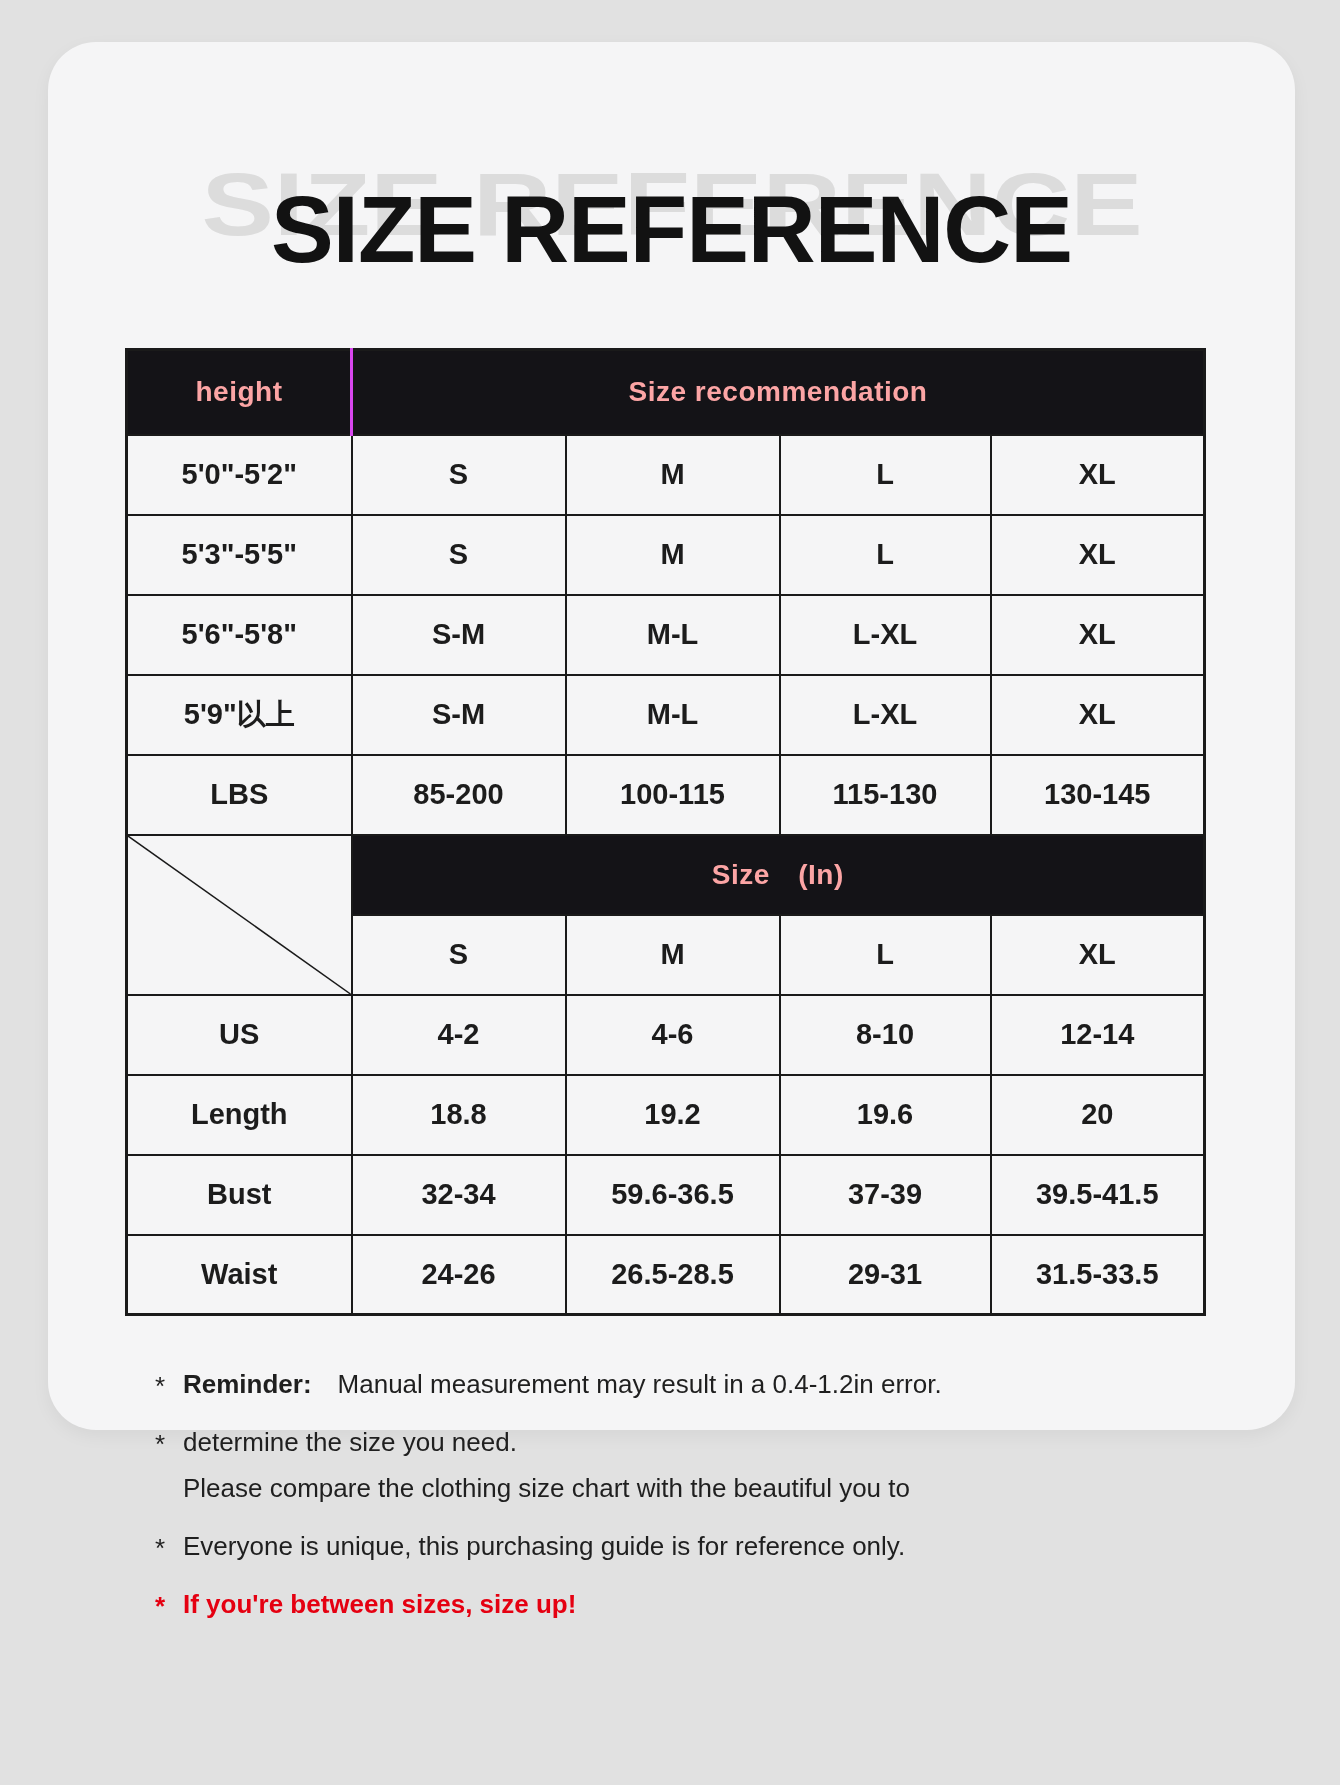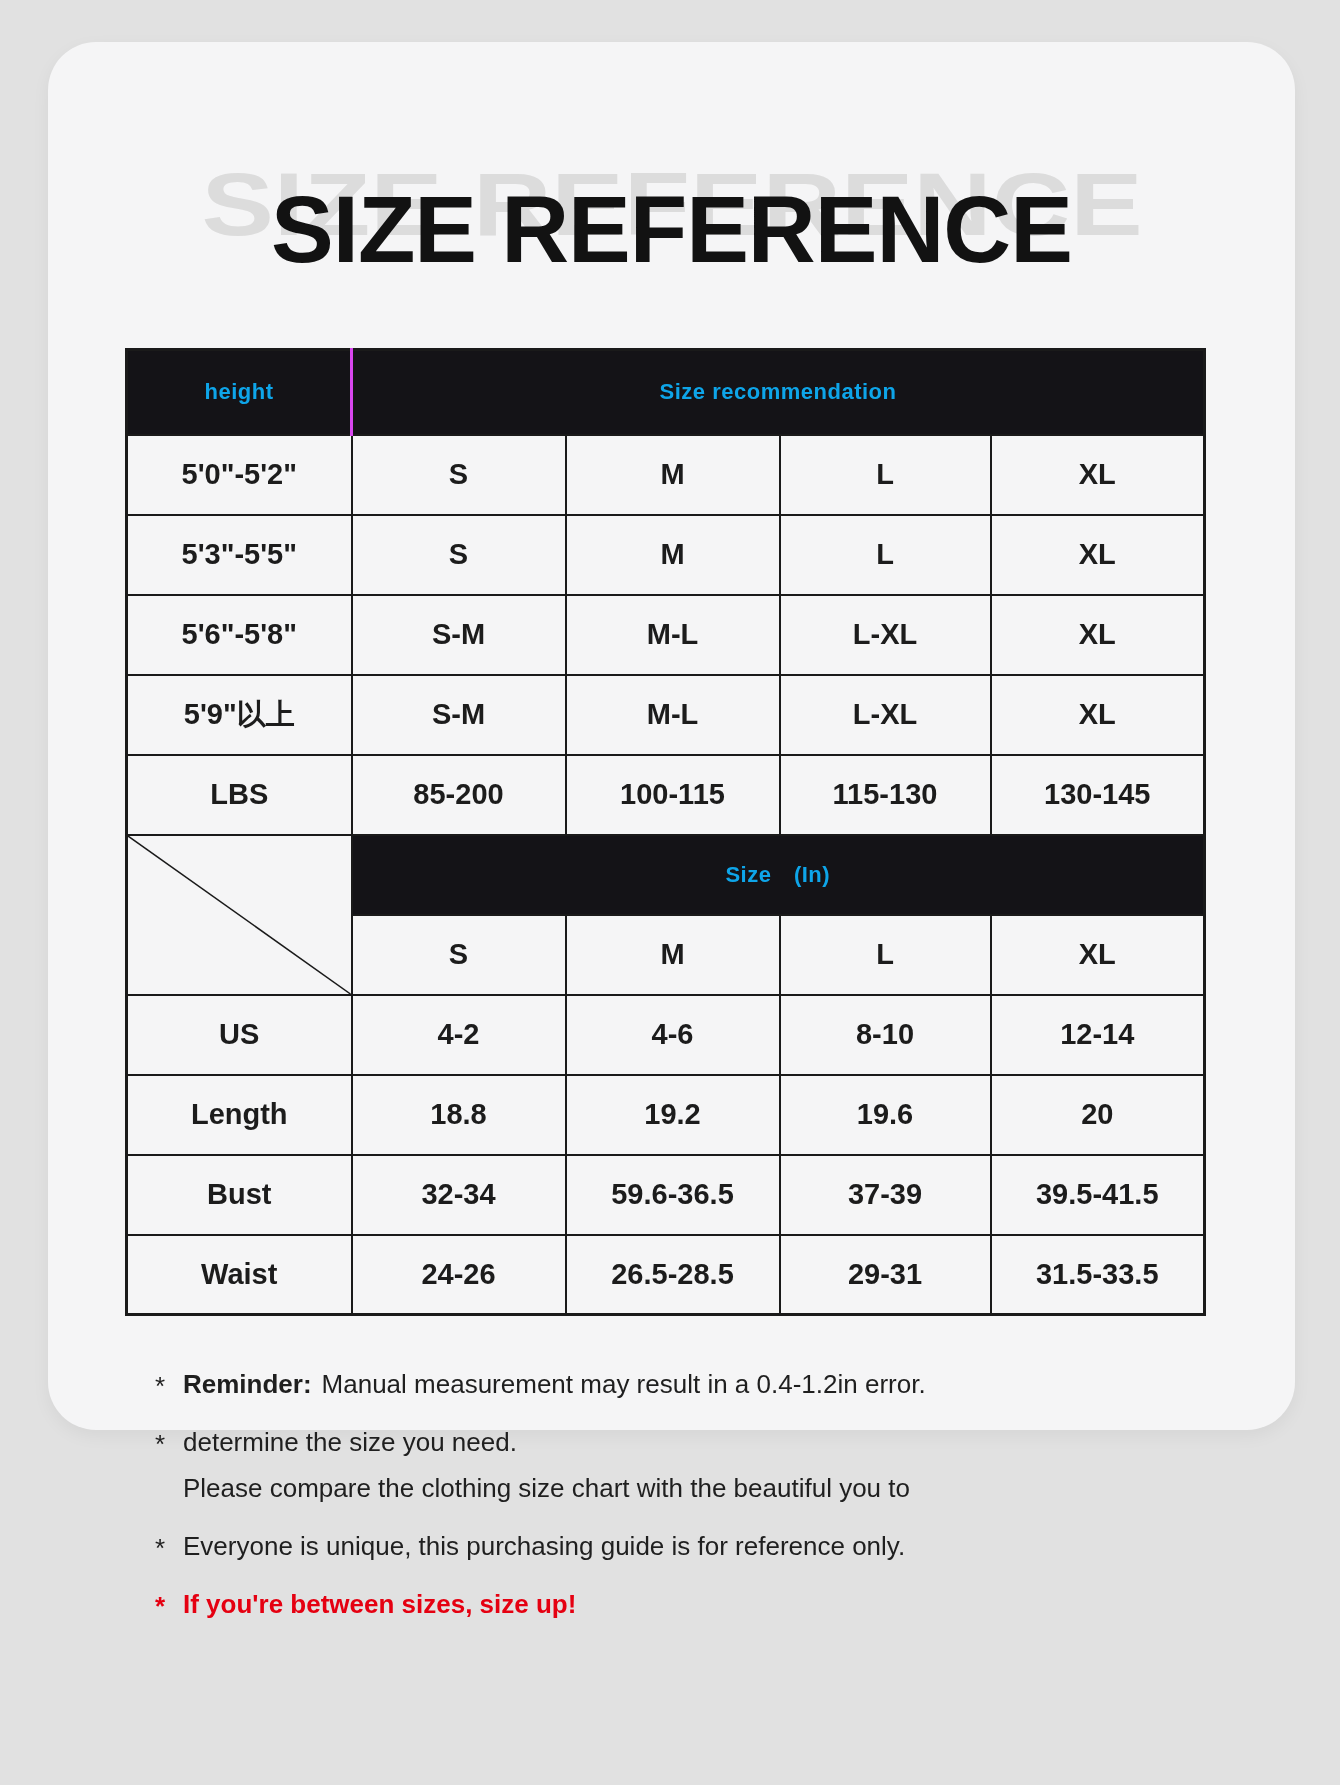--- a/index.html
+++ b/index.html
@@ -45,36 +45,36 @@
     border:2px solid #1a1a1a;
     text-align:center; vertical-align:middle;
     font-size:29px; font-weight:700;
     color:#1c1c1c;
     padding:0;
   }
   .size-table tr { height:80px; }
   .size-table tr.header-row { height:85px; }
   .size-table .dark {
     background:#141317;
-    color:#0ea5e9;
-    font-size:22px;
+    color:#fca5a5;
+    font-size:28px;
     letter-spacing:0.5px;
   }
   .size-table th.white-gap { border-left:3px solid #d946ef; }
   td.diagonal-cell { position:relative; }
   td.diagonal-cell svg { position:absolute; inset:0; width:100%; height:100%; display:block; }
   
   .notes {
     position:absolute; left:107px; top:1319px;
     width:980px;
     font-size:26px; color:#1f1f1f;
   }
   .note { display:flex; align-items:flex-start; margin-bottom:12px; line-height:46px; }
   .star { flex:0 0 20px; margin-right:8px; transform:translateY(2px); }
-  .note b { margin-right:10px; }
+  .note b { margin-right:26px; }
   .note.red { color:#e50011; font-weight:700; }
 </style>
 </head>
 <body>
 
 <div class="card">
 
   <div class="title-wrap">
     <div class="echo-title">SIZE REFERENCE</div>
     <div class="main-title">SIZE REFERENCE</div>

